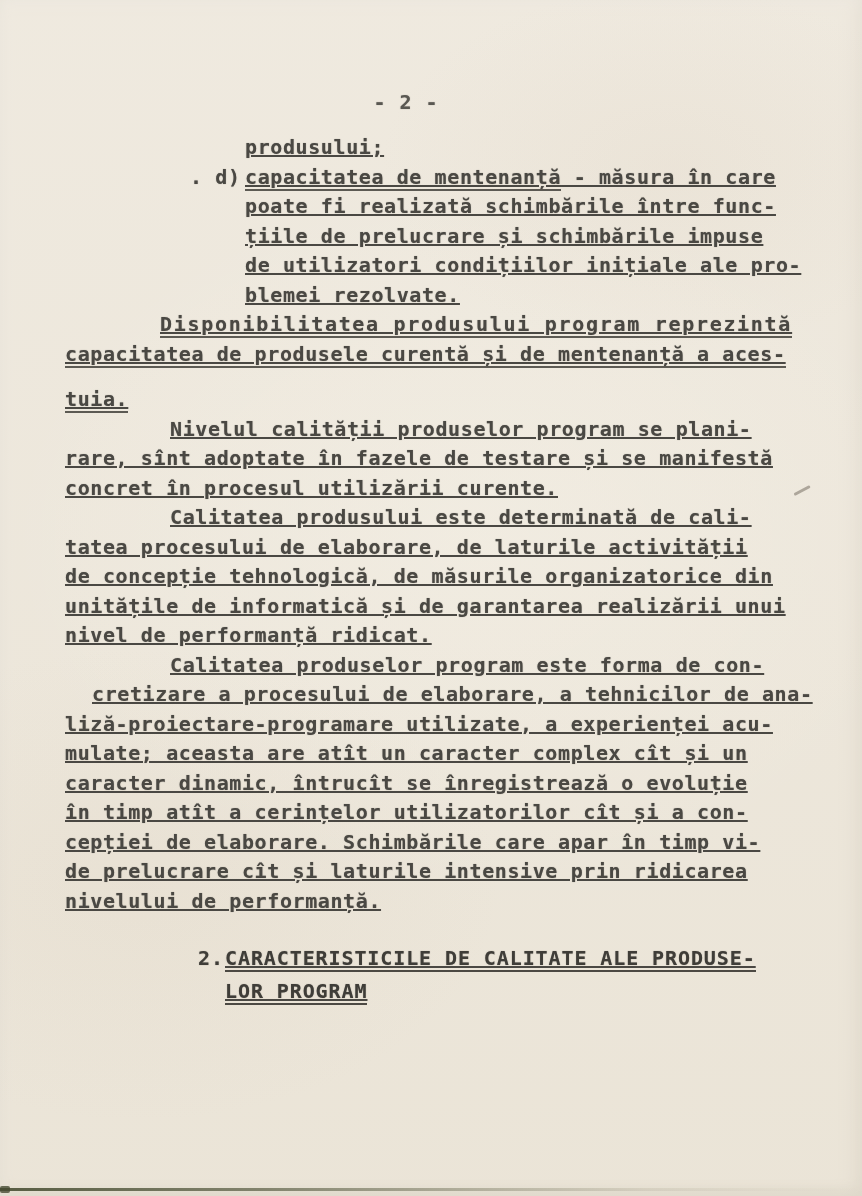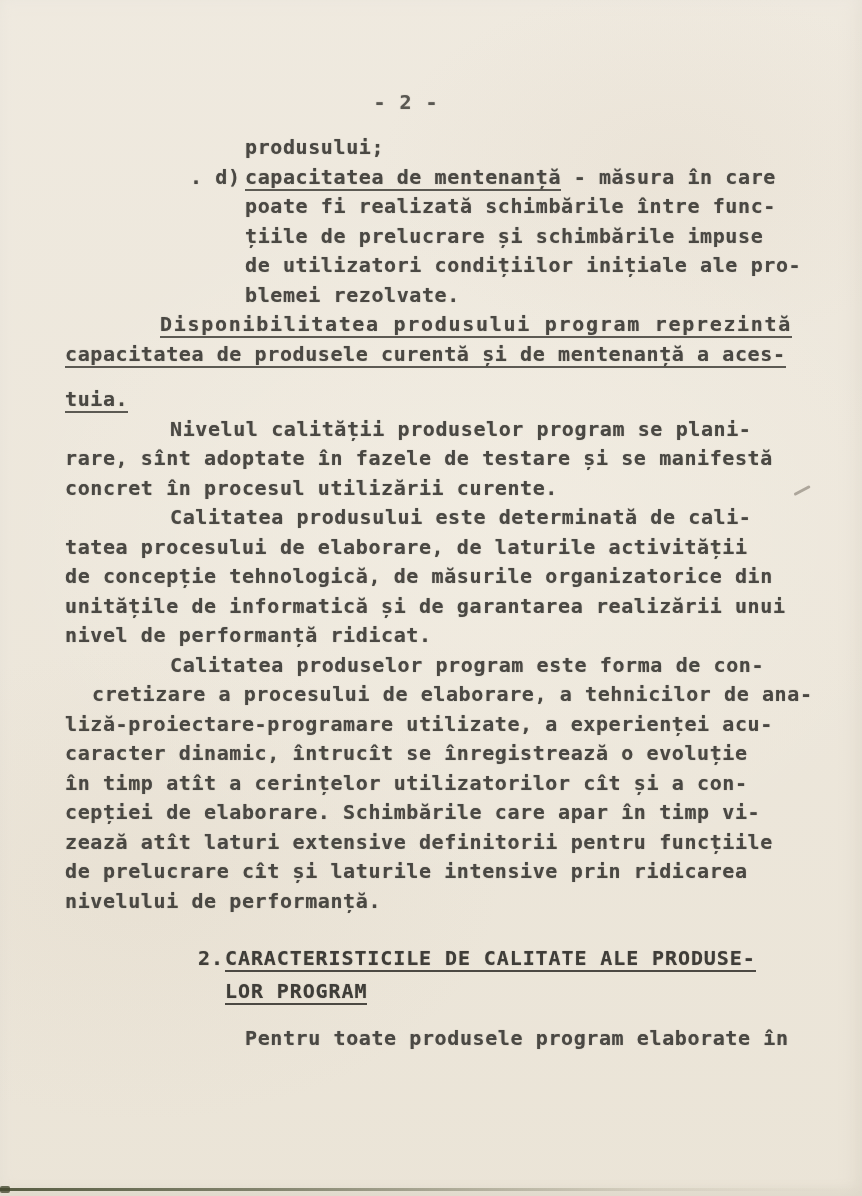--- a/index.html
+++ b/index.html
@@ -40,20 +40,21 @@
     font-size: 20px;
     letter-spacing: 1px;
     color: #5a5852;
     text-shadow: 0 0 1px rgba(74,72,67,0.5);
   }
   .textcol {
     position: absolute;
     left: 65px;
     top: 133px;
     right: 5px;
+    text-decoration: underline;
   }
   .line {
     position: relative;
     height: 29.5px;
     line-height: 29.5px;
     white-space: pre;
     font-size: 20px;
     letter-spacing: 0.6px;
     text-shadow: 0 0 1px rgba(74,72,67,0.55);
   }
@@ -127,25 +128,24 @@
       <div class="line" style="padding-left: 0px;"><span>rare, sînt adoptate în fazele de testare și se manifestă</span></div>
       <div class="line" style="padding-left: 0px;"><span>concret în procesul utilizării curente.</span></div>
       <div class="line" style="padding-left: 105px;"><span>Calitatea produsului este determinată de cali-</span></div>
       <div class="line" style="padding-left: 0px;"><span>tatea procesului de elaborare, de laturile activității</span></div>
       <div class="line" style="padding-left: 0px;"><span>de concepție tehnologică, de măsurile organizatorice din</span></div>
       <div class="line" style="padding-left: 0px;"><span>unitățile de informatică și de garantarea realizării unui</span></div>
       <div class="line" style="padding-left: 0px;"><span>nivel de performanță ridicat.</span></div>
       <div class="line" style="padding-left: 105px;"><span>Calitatea produselor program este forma de con-</span></div>
       <div class="line" style="padding-left: 0px; margin-left: 27px;"><span>cretizare a procesului de elaborare, a tehnicilor de ana-</span></div>
       <div class="line" style="padding-left: 0px;"><span>liză-proiectare-programare utilizate, a experienței acu-</span></div>
+      <div class="line" style="padding-left: 0px;"><span>mulate; aceasta are atît un caracter complex cît și un</span></div>
       <div class="line" style="padding-left: 0px;"><span>caracter dinamic, întrucît se înregistrează o evoluție</span></div>
       <div class="line" style="padding-left: 0px;"><span>în timp atît a cerințelor utilizatorilor cît și a con-</span></div>
       <div class="line" style="padding-left: 0px;"><span>cepției de elaborare. Schimbările care apar în timp vi-</span></div>
-      <div class="line" style="padding-left: 0px;"><span>zează atît laturi extensive definitorii pentru funcțiile</span></div>
       <div class="line" style="padding-left: 0px;"><span>de prelucrare cît și laturile intensive prin ridicarea</span></div>
       <div class="line" style="padding-left: 0px;"><span>nivelului de performanță.</span></div>
       <div class="line heading" style="padding-left: 160px; margin-top: 26px; letter-spacing: 0.9px;"><span class="marker" style="left: 133px;">2.</span><span class="u">CARACTERISTICILE DE CALITATE ALE PRODUSE-</span></div>
       <div class="line heading" style="padding-left: 160px; letter-spacing: 0.9px;"><span class="u">LOR PROGRAM</span></div>
-      <div class="line" style="padding-left: 180px; margin-top: 16px;"><span>Pentru toate produsele program elaborate în</span></div>
     </div>
   <div class="pencil-mark"></div>
   <div class="scan-edge"></div>
 </div>
 
 </body></html>

